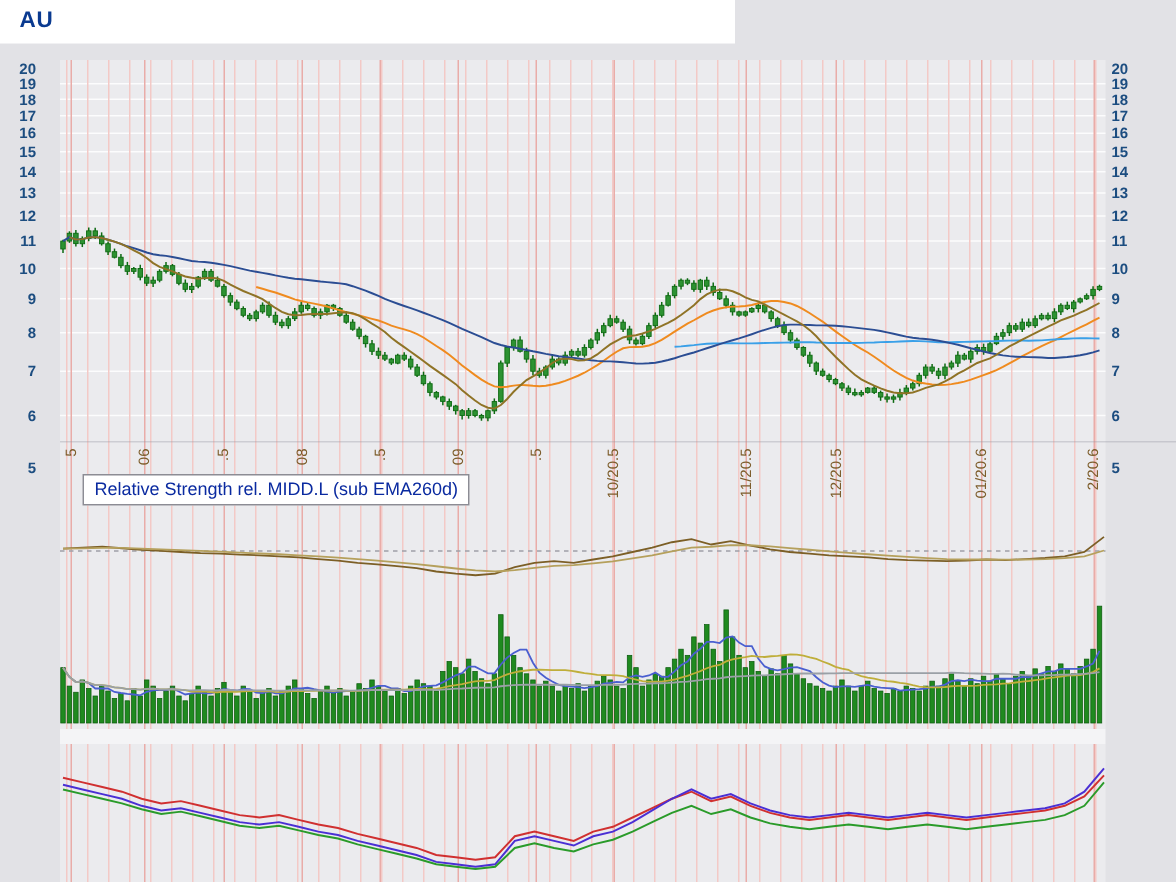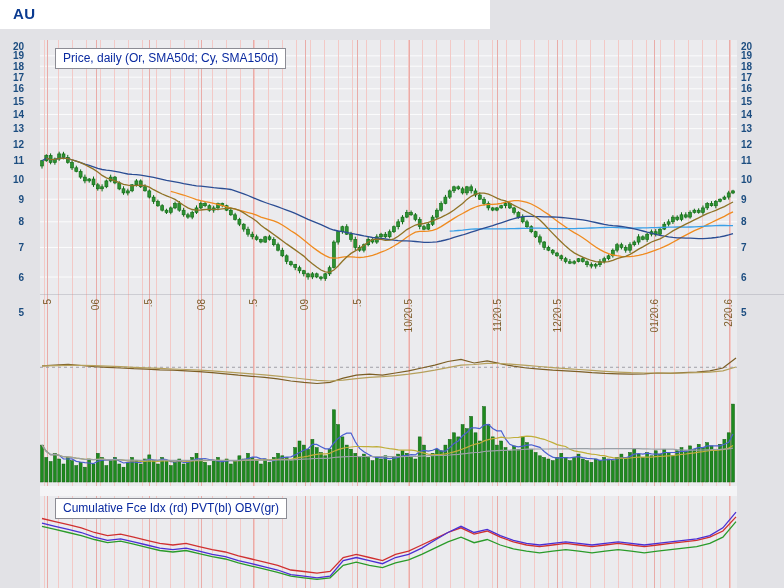--- a/index.html
+++ b/index.html
@@ -710,15 +710,14 @@
       <path d="M42.0 445.1 L46.3 451.3 L50.6 454.7 L54.9 454.3 L59.2 455.3 L63.5 456.7 L67.8 456.8 L72.0 457.3 L76.3 458.2 L80.6 458.6 L84.9 459.4 L89.2 459.4 L93.5 459.7 L97.8 459.3 L102.1 459.1 L106.4 459.6 L110.7 459.6 L115.0 459.5 L119.3 459.7 L123.5 460.1 L127.8 460.2 L132.1 460.1 L136.4 460.1 L140.7 460.3 L145.0 460.2 L149.3 460.0 L153.6 460.0 L157.9 460.2 L162.2 460.1 L166.5 460.1 L170.8 460.3 L175.0 460.3 L179.3 460.3 L183.6 460.4 L187.9 460.4 L192.2 460.3 L196.5 460.1 L200.8 460.1 L205.1 460.2 L209.4 460.3 L213.7 460.3 L218.0 460.3 L222.3 460.3 L226.6 460.3 L230.8 460.4 L235.1 460.4 L239.4 460.3 L243.7 460.2 L248.0 460.1 L252.3 460.0 L256.6 460.1 L260.9 460.1 L265.2 460.1 L269.5 460.1 L273.8 460.1 L278.1 460.0 L282.3 459.9 L286.6 459.9 L290.9 459.9 L295.2 459.7 L299.5 459.4 L303.8 459.1 L308.1 459.0 L312.4 458.7 L316.7 458.5 L321.0 458.4 L325.3 458.4 L329.6 458.2 L333.9 457.5 L338.1 457.1 L342.4 456.8 L346.7 456.6 L351.0 456.5 L355.3 456.5 L359.6 456.5 L363.9 456.5 L368.2 456.5 L372.5 456.5 L376.8 456.5 L381.1 456.6 L385.4 456.7 L389.6 456.7 L393.9 456.7 L398.2 456.7 L402.5 456.6 L406.8 456.5 L411.1 456.5 L415.4 456.4 L419.7 456.1 L424.0 455.9 L428.3 455.7 L432.6 455.7 L436.9 455.5 L441.1 455.5 L445.4 455.3 L449.7 455.0 L454.0 454.6 L458.3 454.4 L462.6 453.9 L466.9 453.4 L471.2 452.8 L475.5 452.5 L479.8 452.3 L484.1 451.5 L488.4 451.1 L492.7 450.9 L496.9 450.7 L501.2 450.4 L505.5 450.3 L509.8 450.2 L514.1 449.9 L518.4 449.8 L522.7 449.5 L527.0 449.2 L531.3 449.1 L535.6 449.0 L539.9 449.0 L544.2 449.0 L548.4 449.0 L552.7 448.9 L557.0 448.9 L561.3 448.8 L565.6 448.8 L569.9 448.8 L574.2 448.7 L578.5 448.6 L582.8 448.7 L587.1 448.7 L591.4 448.8 L595.7 448.8 L600.0 448.8 L604.2 448.7 L608.5 448.7 L612.8 448.7 L617.1 448.7 L621.4 448.7 L625.7 448.7 L630.0 448.7 L634.3 448.5 L638.6 448.6 L642.9 448.8 L647.2 448.9 L651.5 449.0 L655.7 449.1 L660.0 449.2 L664.3 449.2 L668.6 449.1 L672.9 449.2 L677.2 449.7 L681.5 450.0 L685.8 450.2 L690.1 450.2 L694.4 450.2 L698.7 450.1 L703.0 450.0 L707.2 449.8 L711.5 449.7 L715.8 449.5 L720.1 449.4 L724.4 449.1 L728.7 448.8 L733.0 448.1 " fill="none" stroke="#9aa0a6" stroke-width="1.2"></path>
       <path d="M42.0 518.5 L55.1 521.6 L68.2 524.7 L81.3 527.8 L94.4 532.5 L107.5 535.6 L120.6 534.1 L133.7 537.2 L146.8 540.3 L159.8 543.4 L172.9 545.0 L186.0 543.4 L199.1 546.6 L212.2 549.7 L225.3 552.0 L238.4 555.9 L251.5 559.0 L264.6 562.2 L277.7 565.3 L290.8 570.0 L303.9 571.5 L317.0 573.1 L330.1 571.5 L343.2 557.5 L356.3 554.4 L369.4 557.5 L382.5 560.6 L395.5 554.4 L408.6 551.2 L421.7 545.0 L434.8 538.8 L447.9 532.5 L461.0 527.8 L474.1 534.1 L487.2 531.0 L500.3 537.2 L513.4 541.9 L526.5 545.0 L539.6 546.6 L552.7 545.0 L565.8 543.4 L578.9 545.0 L592.0 546.6 L605.1 545.0 L618.2 543.4 L631.2 545.0 L644.3 546.6 L657.4 545.0 L670.5 543.4 L683.6 541.9 L696.7 540.3 L709.8 537.2 L722.9 531.0 L736.0 516.9 " fill="none" stroke="#d03030" stroke-width="1.3"></path>
       <path d="M42.0 523.2 L55.1 526.3 L68.2 529.4 L81.3 532.5 L94.4 537.2 L107.5 540.3 L120.6 538.8 L133.7 541.9 L146.8 545.0 L159.8 548.1 L172.9 549.7 L186.0 548.1 L199.1 551.2 L212.2 554.4 L225.3 556.7 L238.4 560.6 L251.5 563.7 L264.6 566.8 L277.7 570.0 L290.8 574.6 L303.9 576.2 L317.0 577.8 L330.1 576.2 L343.2 560.6 L356.3 557.5 L369.4 560.6 L382.5 563.7 L395.5 557.5 L408.6 554.4 L421.7 548.1 L434.8 540.3 L447.9 532.5 L461.0 526.3 L474.1 532.5 L487.2 529.4 L500.3 535.6 L513.4 540.3 L526.5 543.4 L539.6 545.0 L552.7 543.4 L565.8 541.9 L578.9 543.4 L592.0 545.0 L605.1 543.4 L618.2 541.9 L631.2 543.4 L644.3 545.0 L657.4 543.4 L670.5 541.9 L683.6 540.3 L696.7 538.8 L709.8 535.6 L722.9 527.8 L736.0 512.2 " fill="none" stroke="#4a2fd4" stroke-width="1.3"></path>
       <path d="M42.0 526.3 L55.1 529.4 L68.2 532.5 L81.3 535.6 L94.4 539.5 L107.5 542.7 L120.6 541.1 L133.7 544.2 L146.8 547.3 L159.8 550.5 L172.9 552.0 L186.0 550.5 L199.1 553.6 L212.2 556.7 L225.3 559.0 L238.4 562.9 L251.5 566.1 L264.6 569.2 L277.7 572.3 L290.8 576.2 L303.9 577.8 L317.0 579.3 L330.1 577.8 L343.2 565.3 L356.3 562.2 L369.4 565.3 L382.5 567.6 L395.5 562.9 L408.6 559.8 L421.7 554.4 L434.8 548.1 L447.9 541.9 L461.0 537.2 L474.1 542.7 L487.2 539.5 L500.3 545.0 L513.4 548.9 L526.5 551.2 L539.6 552.8 L552.7 551.2 L565.8 549.7 L578.9 551.2 L592.0 552.8 L605.1 551.2 L618.2 549.7 L631.2 551.2 L644.3 552.8 L657.4 551.2 L670.5 549.7 L683.6 548.1 L696.7 546.6 L709.8 543.4 L722.9 537.2 L736.0 521.6 " fill="none" stroke="#2a9b2a" stroke-width="1.3"></path>
     </svg>
 
   <div class="topbar">
     <span class="ticker">AU</span>
   </div>
 
-  <div class="panel-label" style="left:55px;top:48px">Price, daily (Or, SMA50d; Cy, SMA150d)</div>
-  <div class="panel-label" style="left:55px;top:498px">Cumulative Fce Idx (rd) PVT(bl) OBV(gr)</div>
+  <div class="panel-label" style="left:55px;top:316px">Relative Strength rel. MIDD.L (sub EMA260d)</div>
 </div>
 
 </body></html>

